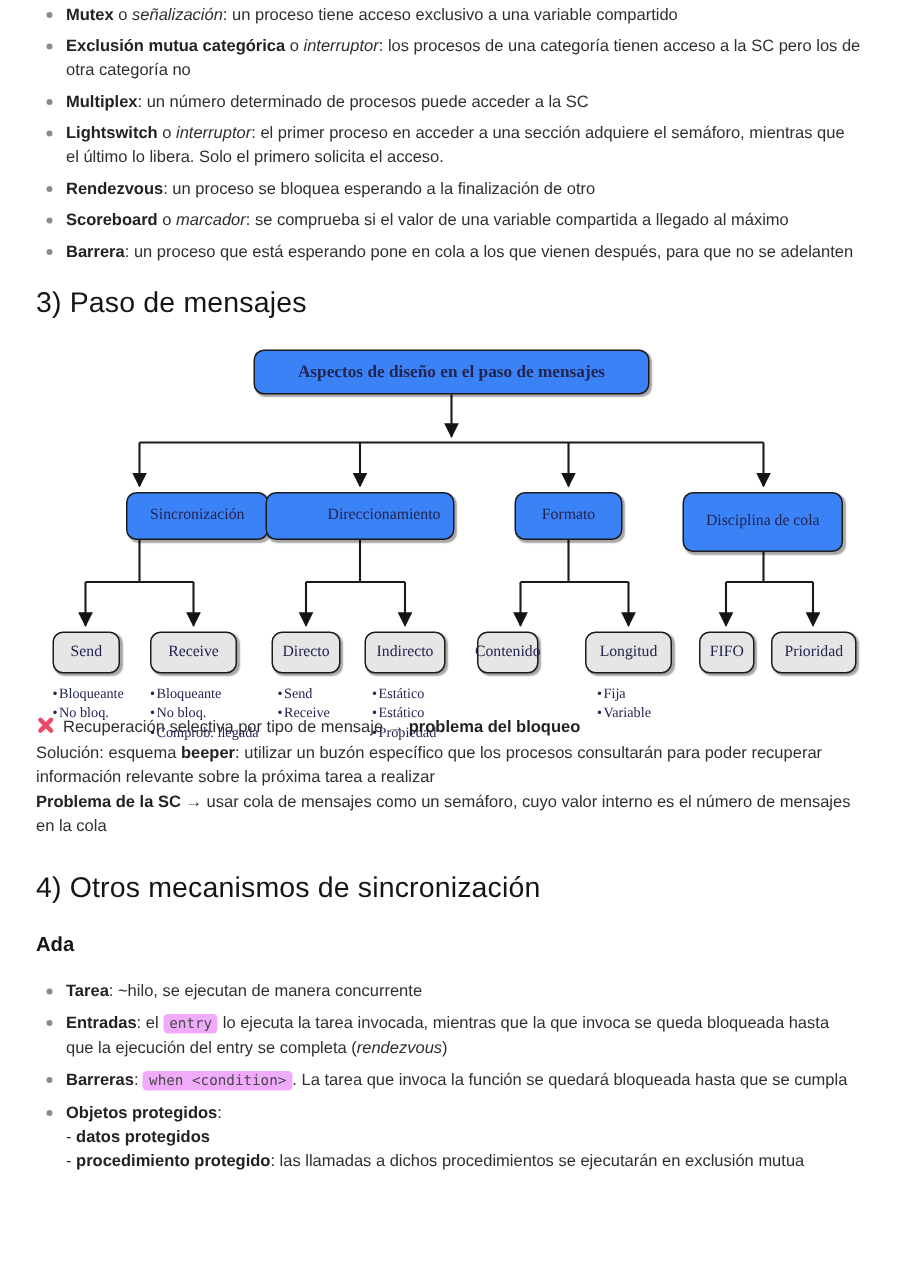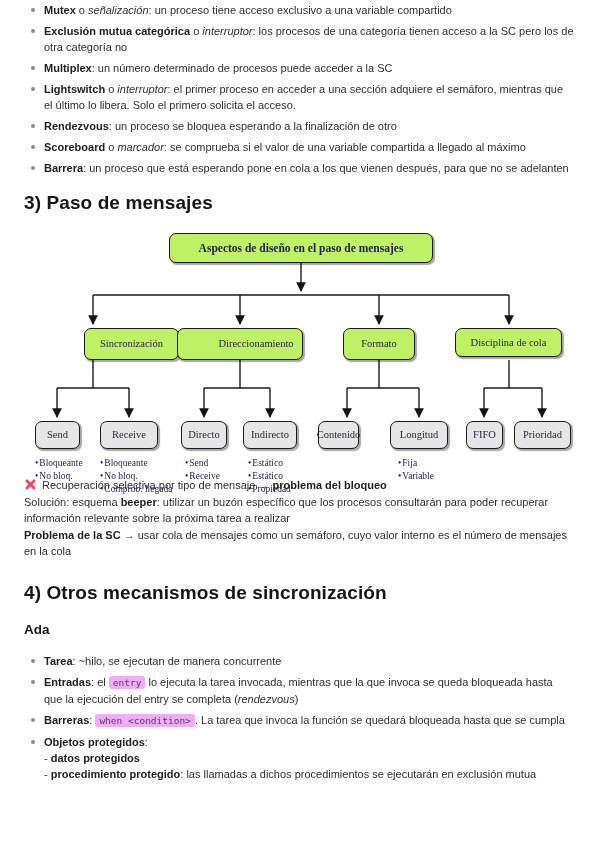--- a/index.html
+++ b/index.html
@@ -14,21 +14,21 @@
   
   ul.blist{list-style:none;margin:0;padding:0;}
   ul.blist li{position:relative;padding-left:20px;margin-bottom:5px;}
   ul.blist li .dot{
     position:absolute;left:7px;top:6px;width:4px;height:4px;border-radius:50%;
     background:#8a8a8a;display:inline-block;
   }
   b{font-weight:700;color:#222;}
   i{font-style:italic;}
   .h2{
-    font-size:19px;font-weight:700;color:#151515;line-height:24px;
+    font-size:19px;font-weight:400;color:#151515;line-height:24px;
     margin:15px 0 8px 0;letter-spacing:.1px;
   }
   .h3{
     font-size:13.5px;font-weight:700;color:#151515;line-height:18px;
     margin:16px 0 10px 0;
   }
   code.inline{
     font-family:"DejaVu Sans Mono","Liberation Mono",monospace;
     font-size:9.5px;background:#f0abfc;color:#494949;
     padding:1px 4px;border-radius:3px;
@@ -47,21 +47,21 @@
   .arrow{color:#3a3a3a;}
 
   
   .diagram{position:relative;width:600px;height:248px;margin:10px 0 4px -24px;}
   .diagram svg{position:absolute;left:0;top:0;}
   .dbox{
     position:absolute;display:flex;align-items:center;justify-content:center;
     border:1.6px solid #1b1b1b;border-radius:7px;
     font-family:"Liberation Serif",serif;color:#242450;
     box-shadow:1.5px 1.5px 1px rgba(0,0,0,.35);
-    background:#bef264;text-align:center;box-sizing:border-box;
+    background:#3b82f6;text-align:center;box-sizing:border-box;
   }
   .dbox.leaf{background:#e6e6e6;}
   .droot{font-size:11.5px;font-weight:600;}
   .dlvl2{font-size:10.5px;}
   .dbox.leaf{font-size:10.5px;}
   .dsub{
     position:absolute;font-family:"Liberation Serif",serif;color:#242450;
     font-size:9.5px;line-height:13px;white-space:nowrap;
   }
   .dsub div:before{content:"\2022";margin-right:1px;}
@@ -114,21 +114,21 @@
         <line x1="484" y1="163" x2="484" y2="192" marker-end="url(#ah)"></line>
         <line x1="542" y1="163" x2="542" y2="192" marker-end="url(#ah)"></line>
       </g>
     </svg>
 
     <div class="dbox droot" style="left:169px;top:8px;width:264px;height:30px;">Aspectos de diseño en el paso de mensajes</div>
 
     <div class="dbox dlvl2" style="left:46px;top:103px;width:95px;height:32px;margin-left:38px;">Sincronización</div>
     <div class="dbox dlvl2" style="left:177px;top:103px;width:126px;height:32px;padding-left:32px;">Direccionamiento</div>
     <div class="dbox dlvl2" style="left:343px;top:103px;width:72px;height:32px;">Formato</div>
-    <div class="dbox dlvl2" style="left:455px;top:103px;width:107px;height:29px;">Disciplina de cola</div>
+    <div class="dbox dlvl2" style="left:455px;top:103px;width:107px;height:40px;">Disciplina de cola</div>
 
     <div class="dbox leaf" style="left:35px;top:196px;width:45px;height:28px;">Send</div>
     <div class="dbox leaf" style="left:100px;top:196px;width:58px;height:28px;">Receive</div>
     <div class="dbox leaf" style="left:181px;top:196px;width:46px;height:28px;">Directo</div>
     <div class="dbox leaf" style="left:243px;top:196px;width:54px;height:28px;">Indirecto</div>
     <div class="dbox leaf" style="left:318px;top:196px;width:41px;height:28px;">Contenido</div>
     <div class="dbox leaf" style="left:390px;top:196px;width:58px;height:28px;">Longitud</div>
     <div class="dbox leaf" style="left:466px;top:196px;width:37px;height:28px;">FIFO</div>
     <div class="dbox leaf" style="left:514px;top:196px;width:57px;height:28px;">Prioridad</div>
 

